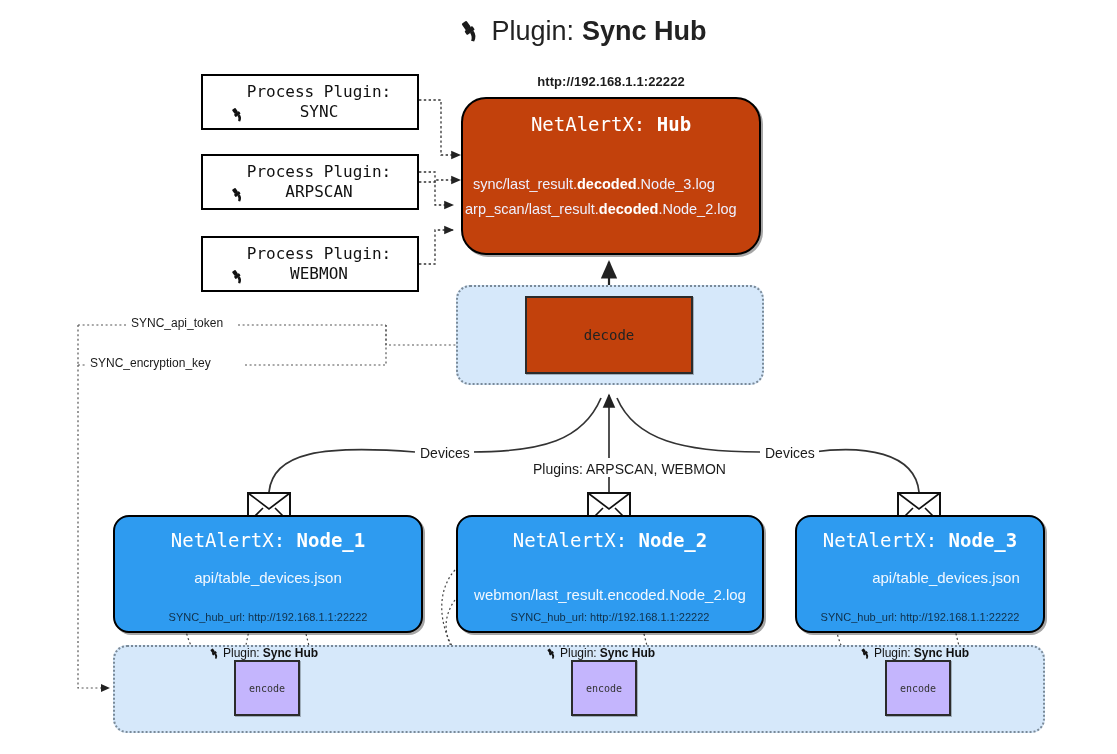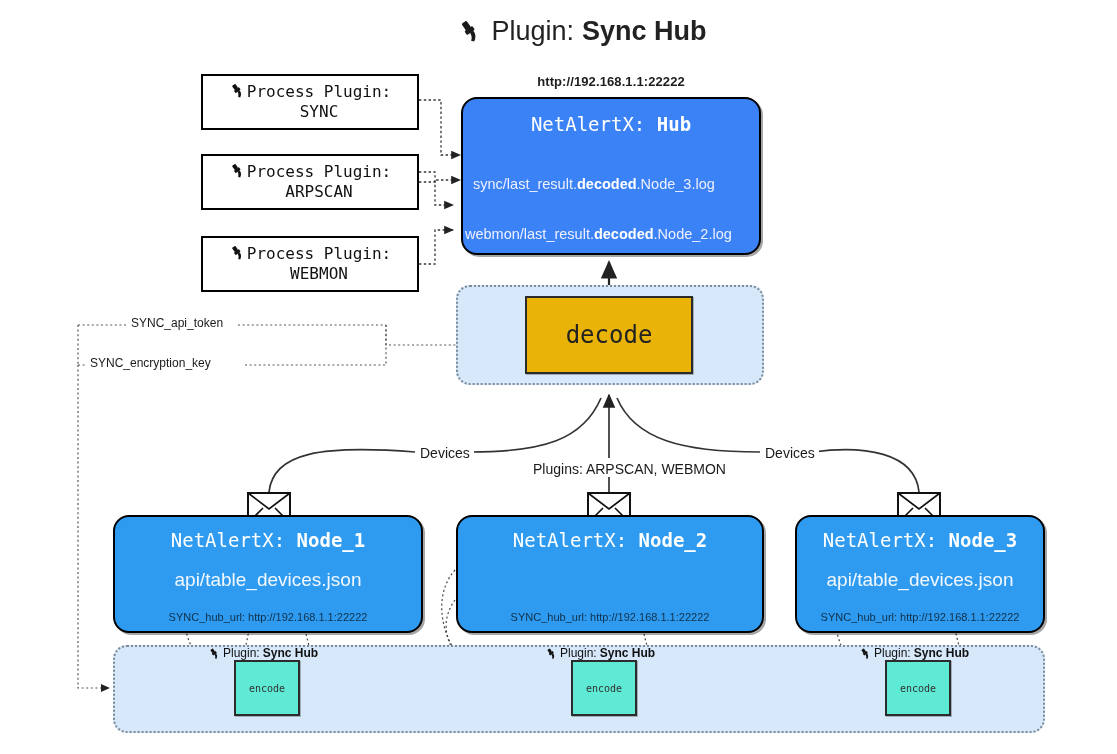--- a/index.html
+++ b/index.html
@@ -16,73 +16,73 @@
   #title .t-light{font-weight:400;}
   #title .t-bold{font-weight:700;}
 
   .plug{display:inline-block;width:1em;height:1em;position:relative;transform:rotate(0deg);}
 
   
   .procbox{border:2px solid #000;background:#fff;width:218px;height:56px;
            display:flex;align-items:center;justify-content:center;
            font-family:"DejaVu Sans Mono","Liberation Mono",monospace;
            font-size:16px;line-height:1.25;text-align:center;color:#111;}
-  .procbox .inner{display:flex;align-items:flex-start;gap:2px;}
+  .procbox .inner{display:flex;align-items:flex-end;gap:2px;}
   .procbox .txt{display:block;}
   .procbox .l2{text-align:center;display:block;}
 
   
   #huburl{left:438px;top:74px;width:300px;text-align:center;font-size:13px;font-weight:700;color:#1d1d1d;letter-spacing:.1px;}
-  #hub{left:438px;top:97px;width:300px;height:158px;background:#3b82f6;border:2px solid #000;
-       border-radius:16px;box-shadow:2px 2px 0 rgba(0,0,0,.35);}
+  #hub{left:438px;top:97px;width:300px;height:158px;background:#c2410c;border:2px solid #000;
+       border-radius:25px;box-shadow:2px 2px 0 rgba(0,0,0,.35);}
   #hubtitle{position:absolute;left:0;top:14px;width:100%;text-align:center;color:#fff;
             font-family:"DejaVu Sans Mono","Liberation Mono",monospace;font-size:19px;}
   #hubtitle b{font-weight:700;}
   .hubline{position:absolute;left:10px;color:#eef0ff;font-size:14.5px;white-space:nowrap;}
   .hubline b{font-weight:700;color:#ffffff;}
   .hubline.wide{left:2px;}
 
   
   #decodegrp{left:433px;top:285px;width:308px;height:100px;background:#d6e8fa;
              border:2px dotted #7a8a99;border-radius:14px;}
-  #decode{left:502px;top:296px;width:168px;height:78px;background:#eab308;border:2px solid #2b2b2b;
+  #decode{left:502px;top:296px;width:168px;height:78px;background:#c2410c;border:2px solid #2b2b2b;
           display:flex;align-items:center;justify-content:center;
-          font-family:"DejaVu Sans Mono","Liberation Mono",monospace;font-size:24px;color:#222;
+          font-family:"DejaVu Sans Mono","Liberation Mono",monospace;font-size:14px;color:#222;
           box-shadow:1px 1px 0 rgba(0,0,0,.25);}
 
   
   .seclabel{font-size:12px;color:#1a1a1a;background:#fff;padding:0 4px;white-space:nowrap;}
   #lbl-token{left:104px;top:316px;}
   #lbl-key{left:63px;top:356px;}
 
   
   .edgelabel{font-size:14px;color:#1a1a1a;background:#fff;padding:0 4px;white-space:nowrap;}
   #lbl-dev-l{left:393px;top:445px;}
   #lbl-dev-r{left:738px;top:445px;}
   #lbl-plugins{left:506px;top:461px;}
 
   
   .node{height:118px;background:#2e9bf0;border:2px solid #000;border-radius:16px;
         box-shadow:2px 2px 0 rgba(0,0,0,.35);}
   .node .ntitle{position:absolute;left:0;top:12px;width:100%;text-align:center;color:#fff;
         font-family:"DejaVu Sans Mono","Liberation Mono",monospace;font-size:19px;}
   .node .ntitle b{font-weight:700;}
-  .node .nline{position:absolute;width:100%;text-align:center;color:#f2f8ff;font-size:19px;white-space:nowrap;}
+  .node .nline{position:absolute;width:100%;text-align:center;color:#f2f8ff;font-size:15px;white-space:nowrap;}
   .node .nurl{position:absolute;left:0;bottom:8px;width:100%;text-align:center;color:#10304a;font-size:11px;}
 
   #node1{left:90px;top:515px;width:310px;}
   #node2{left:433px;top:515px;width:308px;}
-  #node3{left:772px;top:515px;width:250px;}
+  #node3{left:772px;top:515px;width:250px;padding-left:26px;}
 
   
   #band{left:90px;top:645px;width:932px;height:88px;background:#d6e8fa;
         border:2px dotted #7a8a99;border-radius:14px;}
   .plugcap{font-size:12px;color:#111;white-space:nowrap;display:flex;align-items:center;gap:3px;}
   .plugcap b{font-weight:700;}
-  .encbox{width:66px;height:56px;background:#5eead4;border:2px solid #2b2b2b;
+  .encbox{width:66px;height:56px;background:#c4b5fd;border:2px solid #2b2b2b;
           display:flex;align-items:center;justify-content:center;
           font-family:"DejaVu Sans Mono","Liberation Mono",monospace;font-size:10px;color:#333;
           box-shadow:1px 1px 0 rgba(0,0,0,.25);}
   #cap1{left:185px;top:646px;} #enc1{left:211px;top:660px;}
   #cap2{left:522px;top:646px;} #enc2{left:548px;top:660px;}
   #cap3{left:836px;top:646px;} #enc3{left:862px;top:660px;}
 
   
   .env{width:44px;height:32px;}
 </style>
@@ -208,22 +208,22 @@
 
   <div id="huburl" class="abs">http://192.168.1.1:22222</div>
   <div id="hub" class="abs">
     <div id="hubtitle">
       <span>NetAlertX:</span>
       <b>Hub</b>
     </div>
     <div class="hubline" style="top:77px;">
       <span>sync/last_result.</span><b>decoded</b><span>.Node_3.log</span>
     </div>
-    <div class="hubline wide" style="top:127px;">
-      <span>webmon/last_result.</span><b>decoded</b><span>.Node_2.log</span>
+    <div class="hubline wide" style="top:102px;">
+      <span>arp_scan/last_result.</span><b>decoded</b><span>.Node_2.log</span>
     </div>
   </div>
 
   <div id="decodegrp" class="abs"></div>
   <div id="decode" class="abs">decode</div>
 
   <div id="lbl-token" class="abs seclabel">SYNC_api_token</div>
   <div id="lbl-key" class="abs seclabel">SYNC_encryption_key</div>
 
   <div id="lbl-dev-l" class="abs edgelabel">Devices</div>
@@ -256,20 +256,21 @@
     </div>
     <div class="nline" style="top:52px;">api/table_devices.json</div>
     <div class="nurl">SYNC_hub_url: http://192.168.1.1:22222</div>
   </div>
 
   <div id="node2" class="abs node">
     <div class="ntitle">
       <span>NetAlertX:</span>
       <b>Node_2</b>
     </div>
+    <div class="nline" style="top:69px;">webmon/last_result.encoded.Node_2.log</div>
     <div class="nurl">SYNC_hub_url: http://192.168.1.1:22222</div>
   </div>
 
   <div id="node3" class="abs node">
     <div class="ntitle">
       <span>NetAlertX:</span>
       <b>Node_3</b>
     </div>
     <div class="nline" style="top:52px;">api/table_devices.json</div>
     <div class="nurl">SYNC_hub_url: http://192.168.1.1:22222</div>

